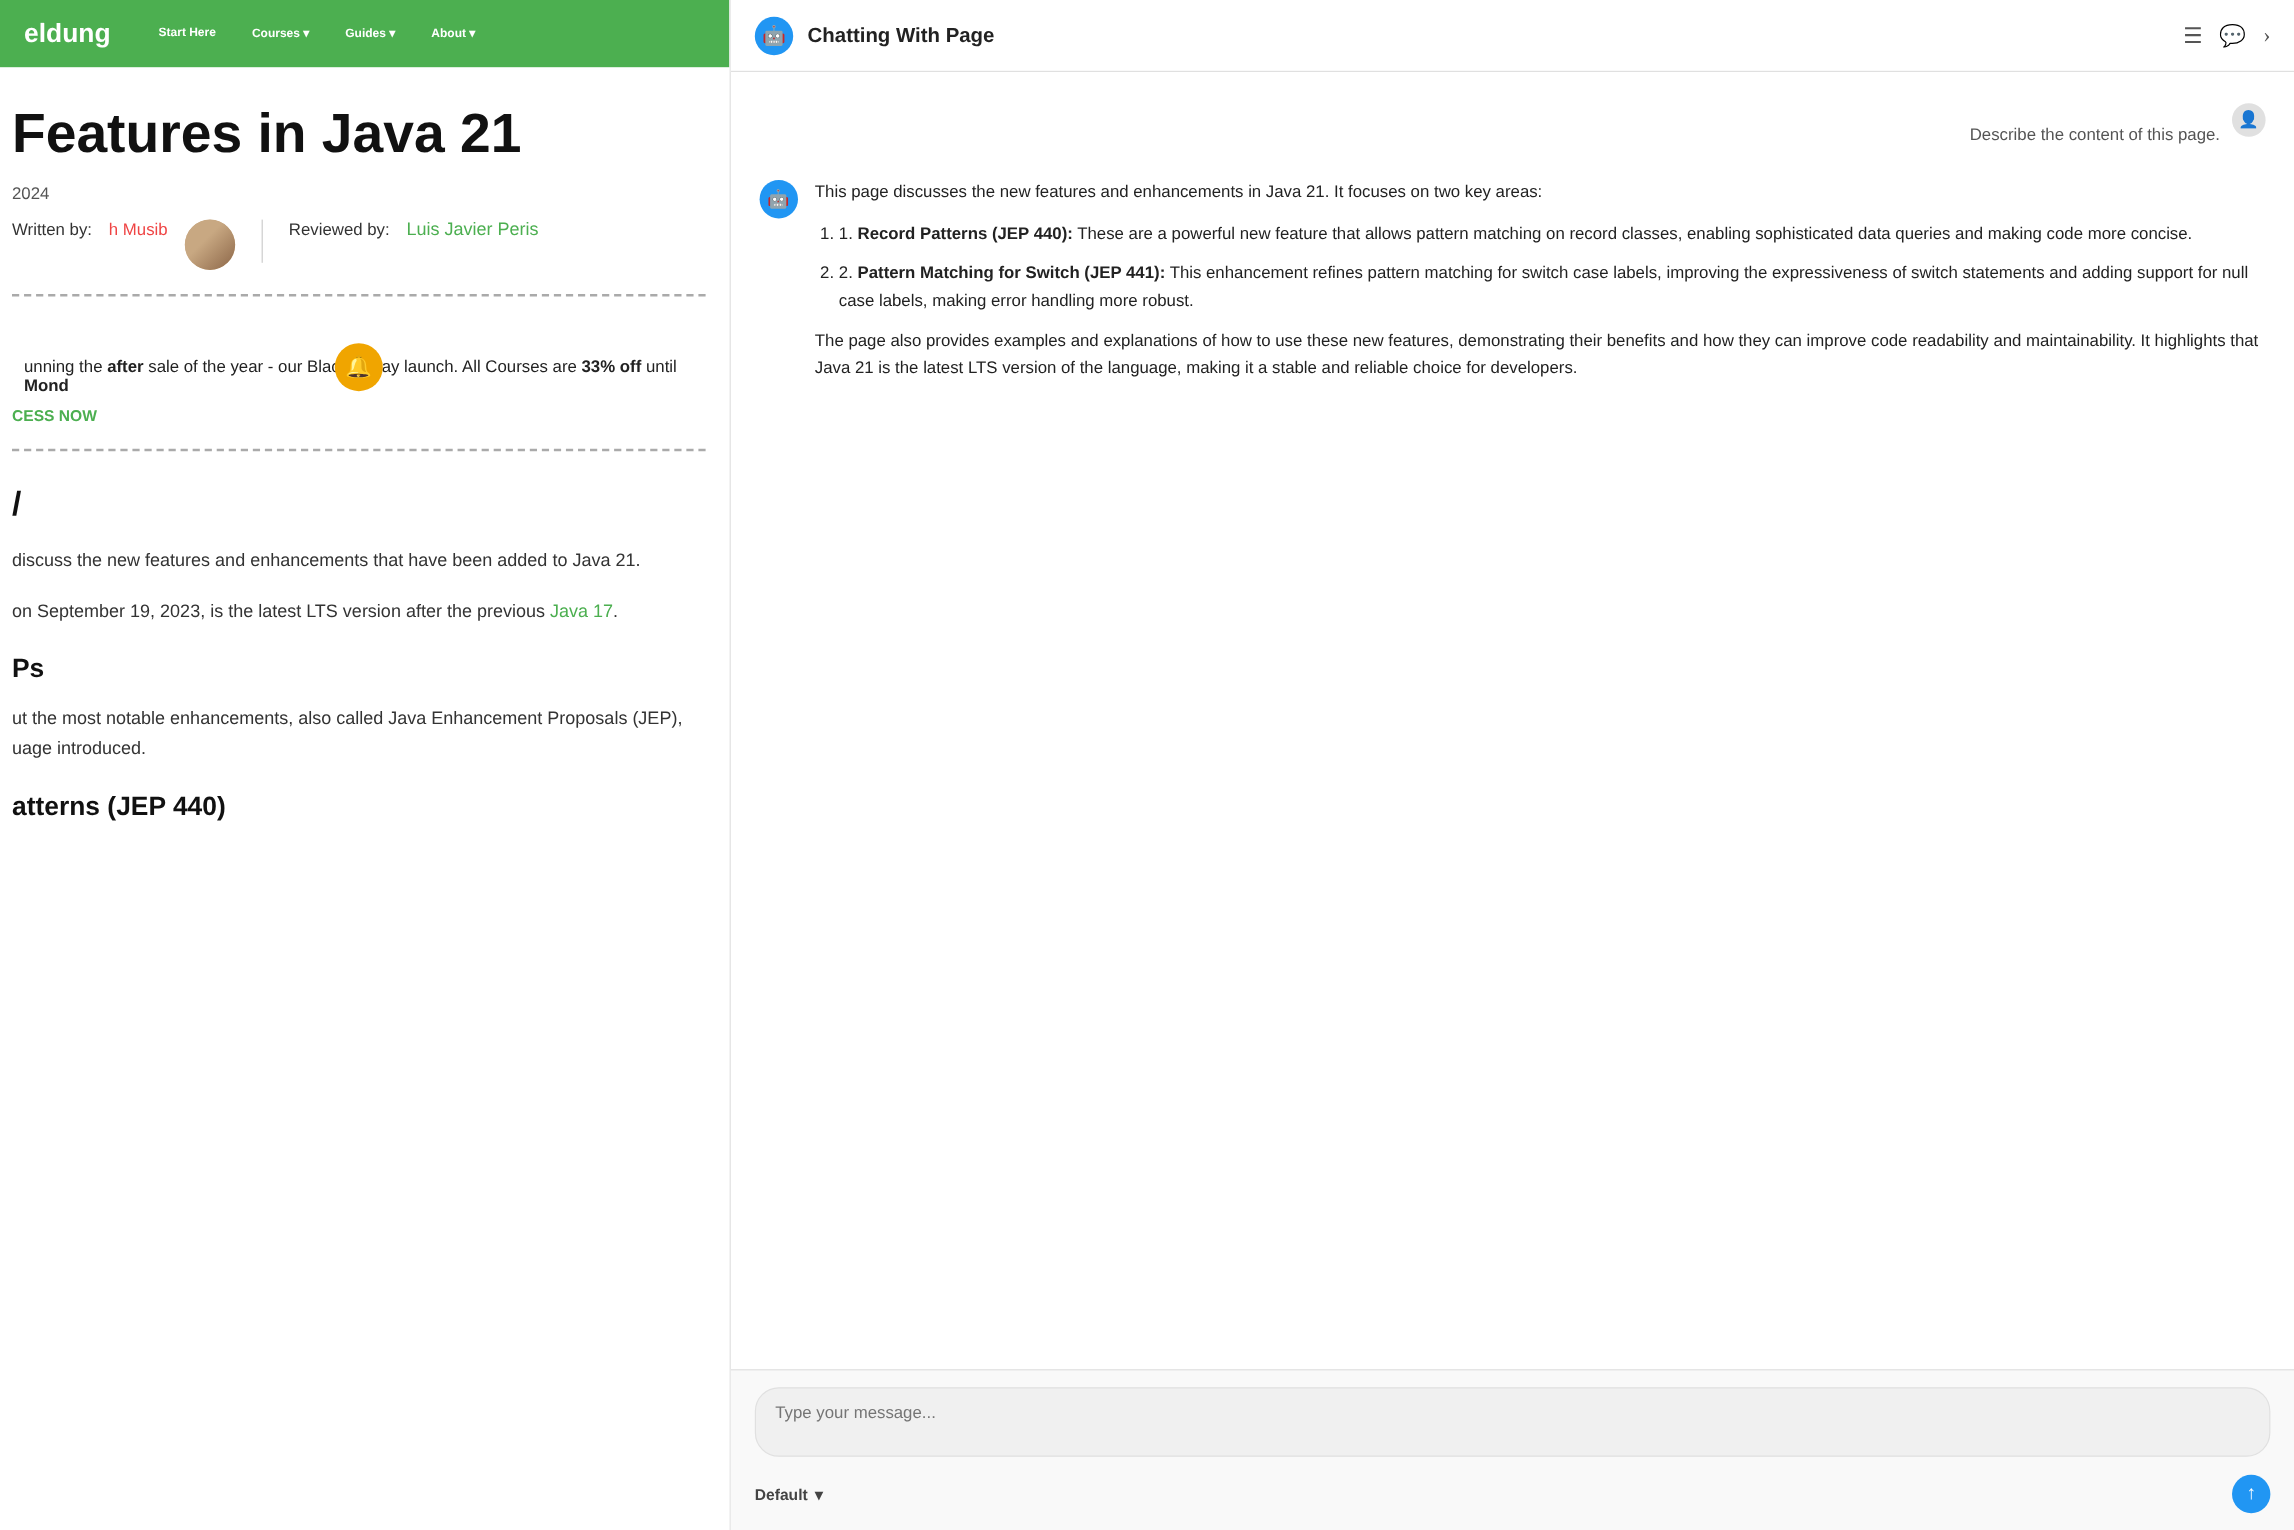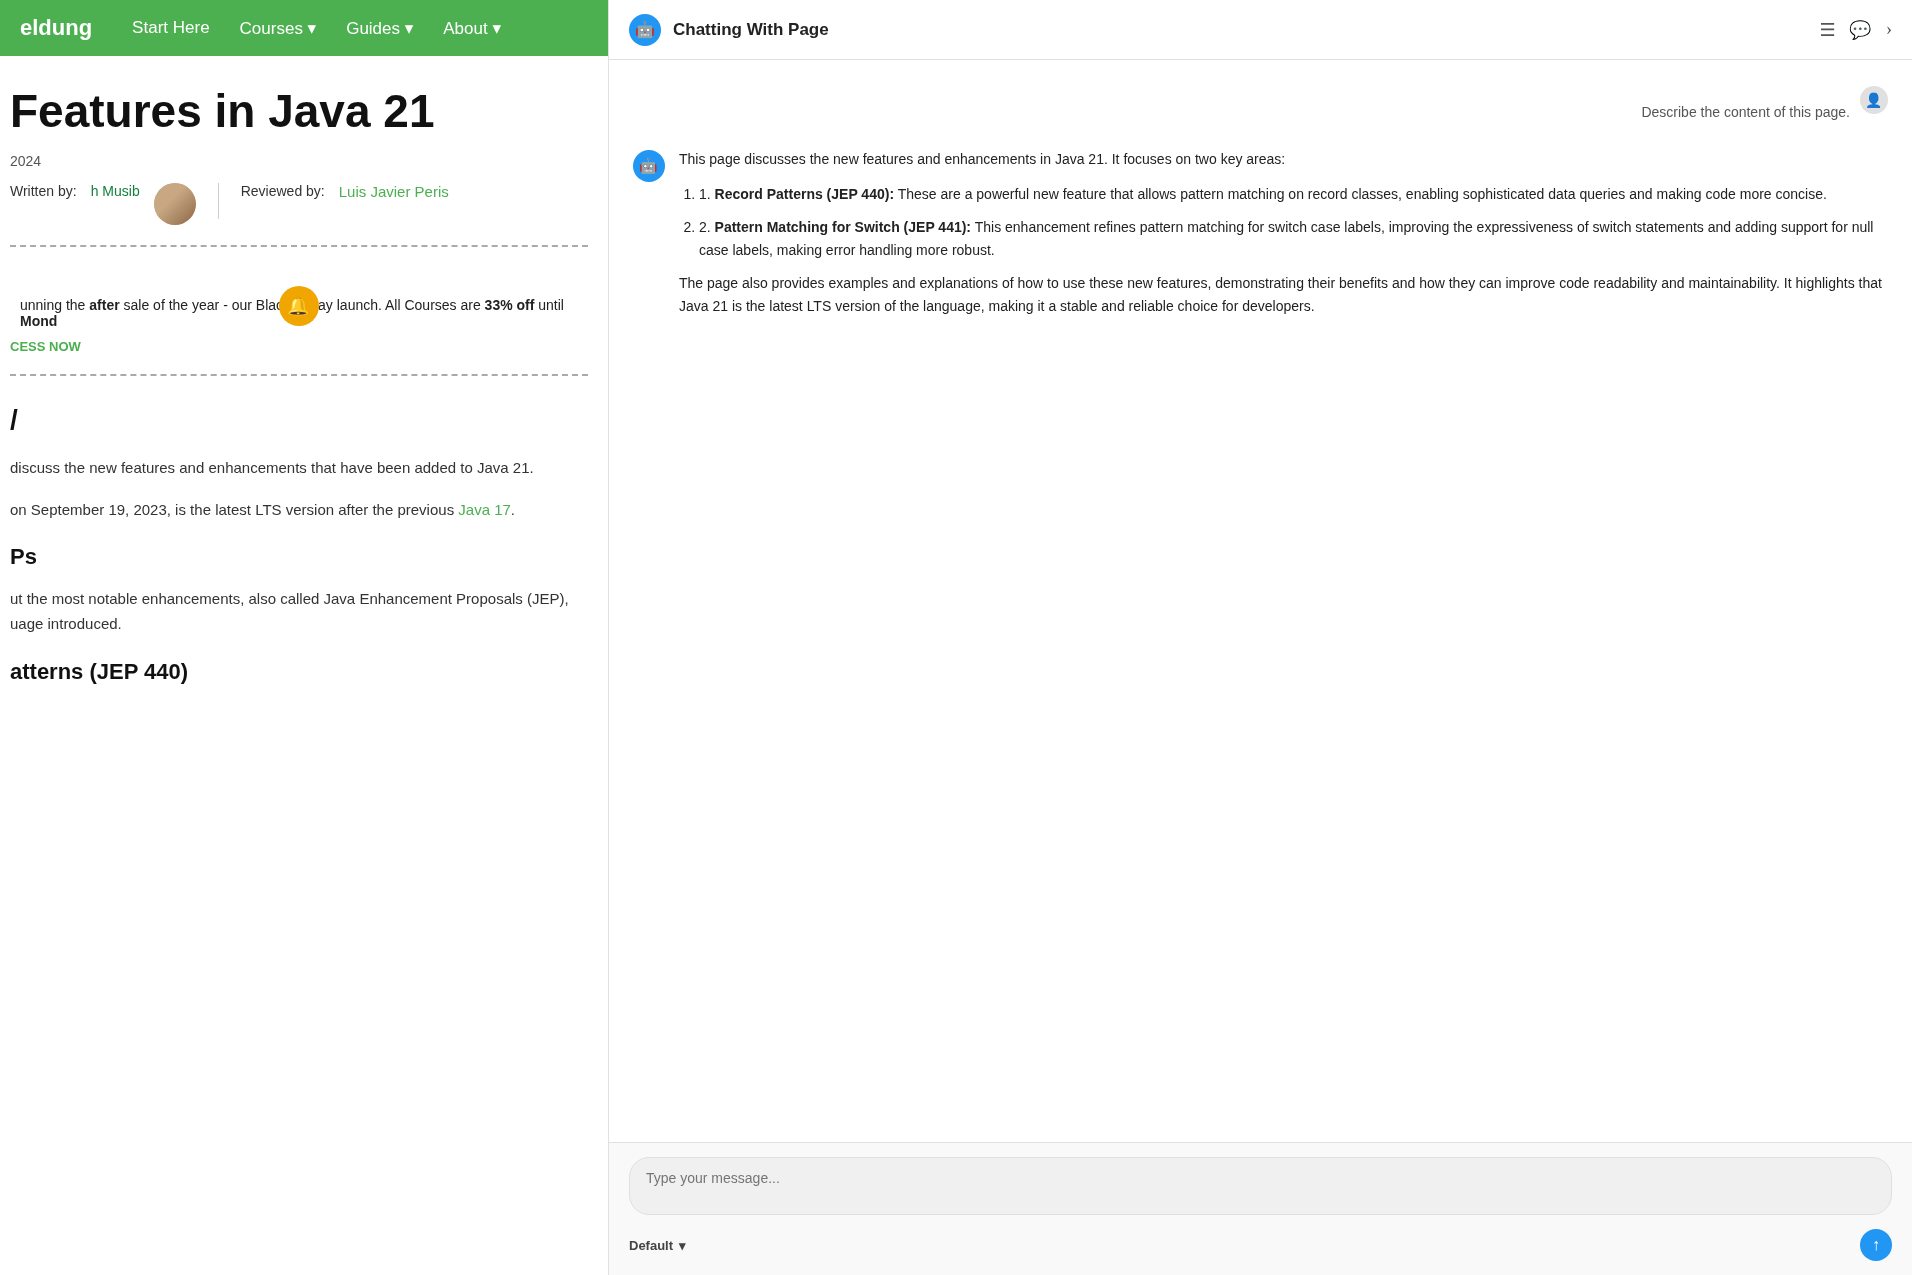--- a/index.html
+++ b/index.html
@@ -31,24 +31,24 @@
       font-weight: bold;
       font-family: Arial, sans-serif;
       margin-right: 40px;
     }
     .nav-items {
       display: flex;
       gap: 30px;
     }
     .nav-item {
       color: #fff;
-      font-size: 17px;
+      font-size: 10px;
       font-family: Arial, sans-serif;
       cursor: pointer;
-      font-weight: 400;
+      font-weight: 700;
     }
 
     
     .main-content {
       padding: 30px 20px 20px 10px;
       overflow-y: auto;
       flex: 1;
     }
 
     .page-title {
@@ -370,21 +370,21 @@
   </nav>
 
   <div class="main-content">
 
     <h1 class="page-title">Features in Java 21</h1>
 
     <div class="article-meta">2024</div>
 
     <div class="author-row">
       <span>Written by:</span>
-      <span style="color:#15803d;">h Musib</span>
+      <span style="color:#ef4444;">h Musib</span>
       <div class="author-avatar">
         <div class="author-avatar-img"></div>
       </div>
       <div class="reviewer-divider"></div>
       <span>Reviewed by:</span>
       <span class="reviewer-name">Luis Javier Peris</span>
     </div>
 
     <div class="dashed-banner">
       <div class="bell-icon-circle">

